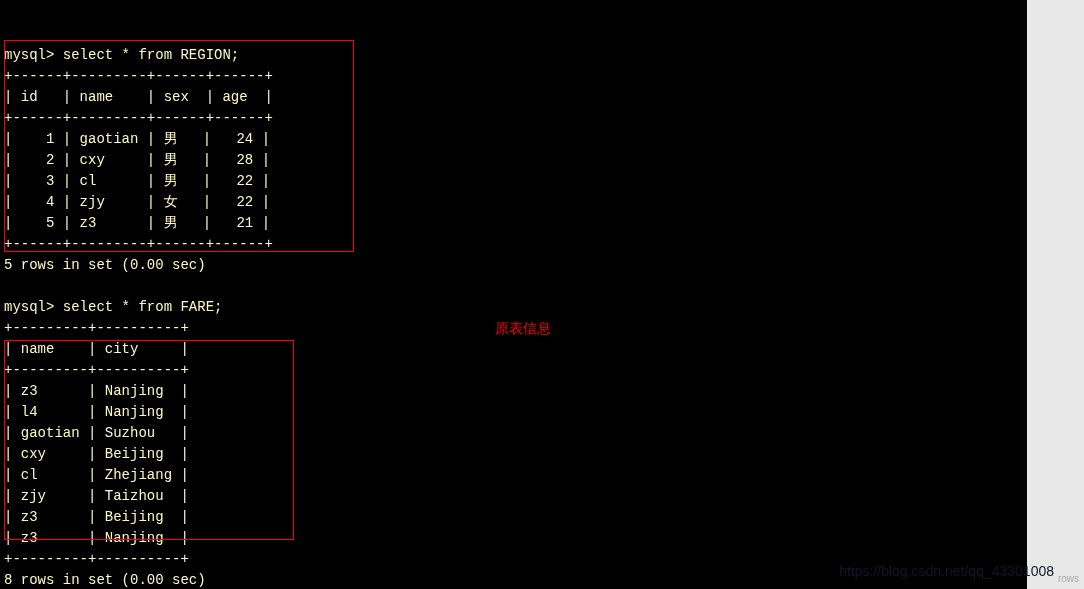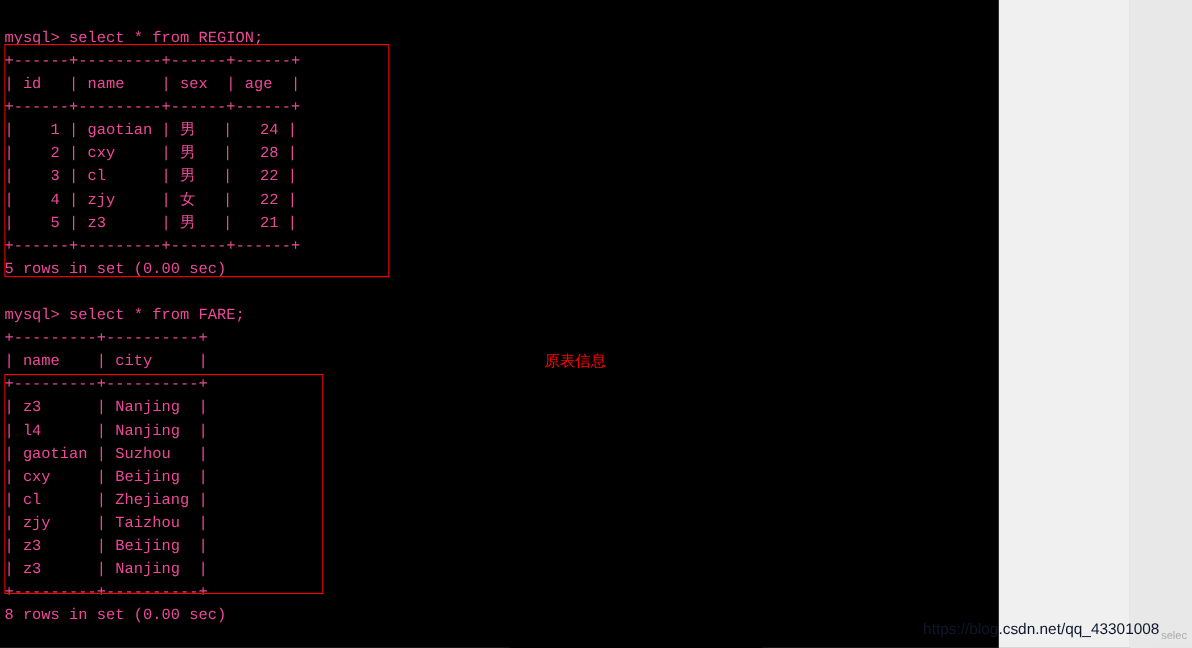--- a/index.html
+++ b/index.html
@@ -11,24 +11,24 @@
       font-family: 'Courier New', monospace;
       font-size: 14px;
       background: #f0f0f0;
       width: 1084px;
       height: 589px;
       overflow: hidden;
       position: relative;
     }
     .terminal {
       background: #000;
-      color: #ec4899;
-      width: 908px;
+      color: #fef9c3;
+      width: 1027px;
       height: 589px;
-      padding: 4px 4px;
+      padding: 24px 4px;
       position: relative;
       white-space: pre;
       line-height: 1.5;
     }
     .border-red1 {
       position: absolute;
       border: 1px solid #ff0000;
       left: 4px;
       top: 40px;
       width: 350px;
@@ -129,13 +129,13 @@
 <div class="border-red1"></div>
 <div class="border-red2"></div>
 <div class="annotation">原表信息</div>
 
 <div class="scrollbar">
   <div class="scroll-thumb"></div>
 </div>
 <div class="sidebar-right"></div>
 
 <div class="watermark">https://blog.csdn.net/qq_43301008</div>
-<div class="small-text">selec</div>
+<div class="small-text">rows</div>
 
 </body></html>

